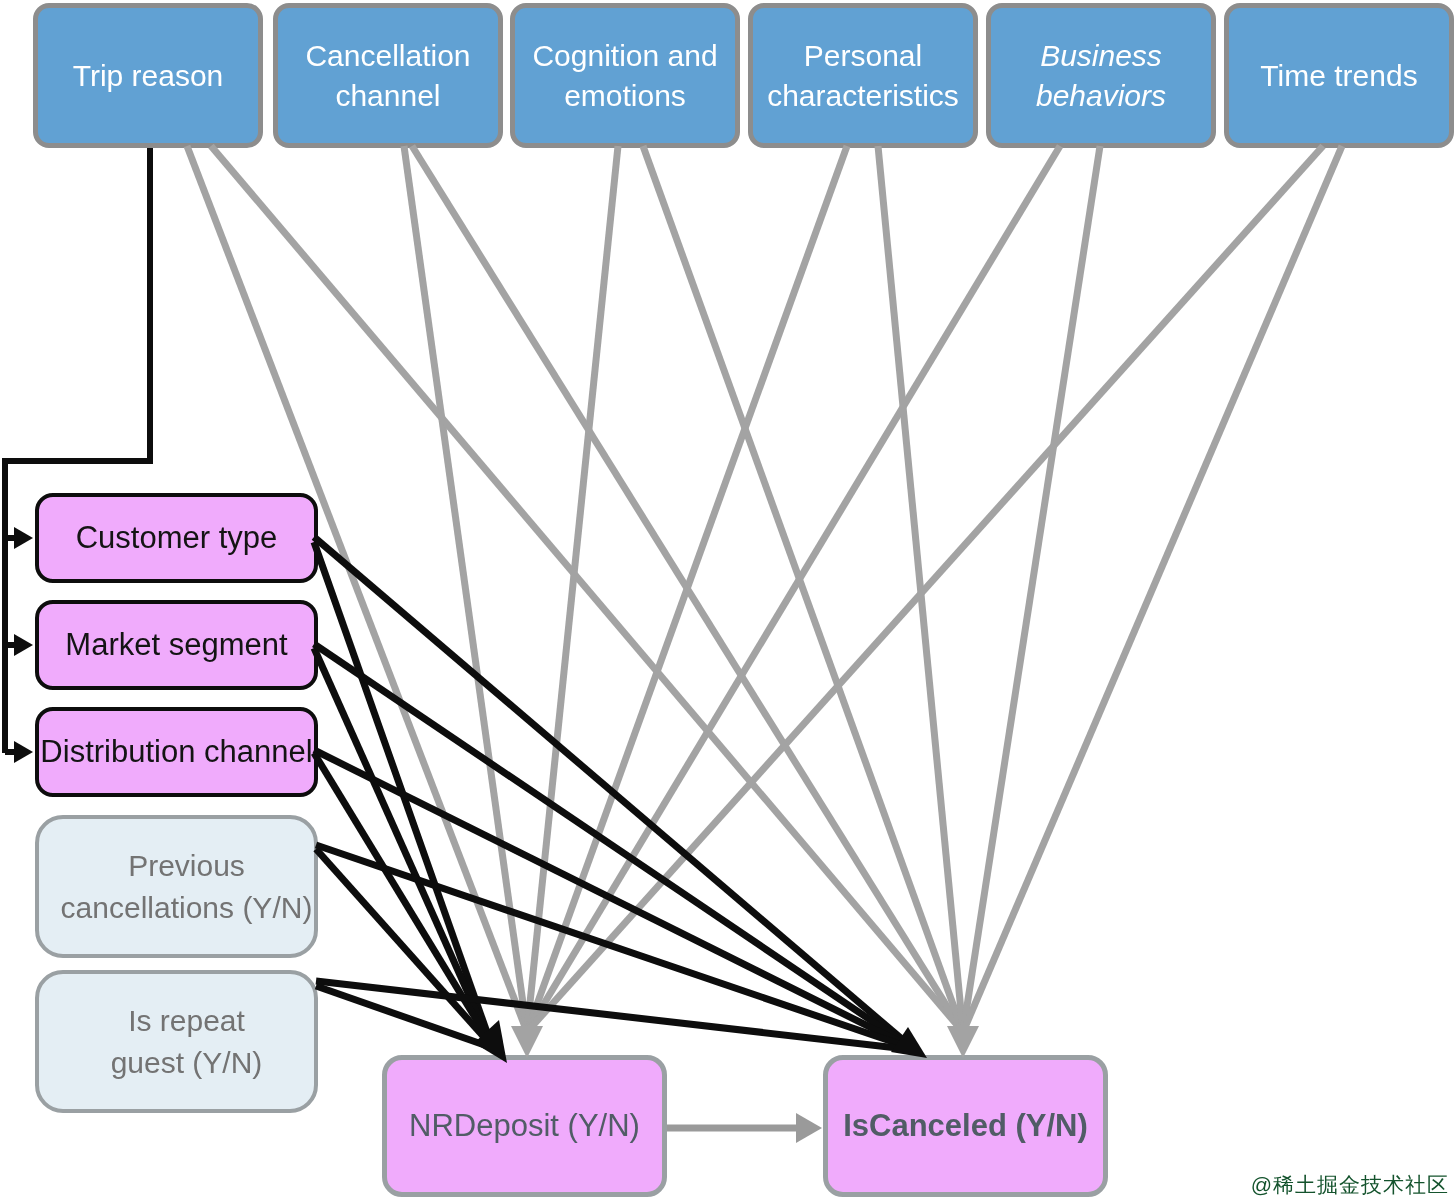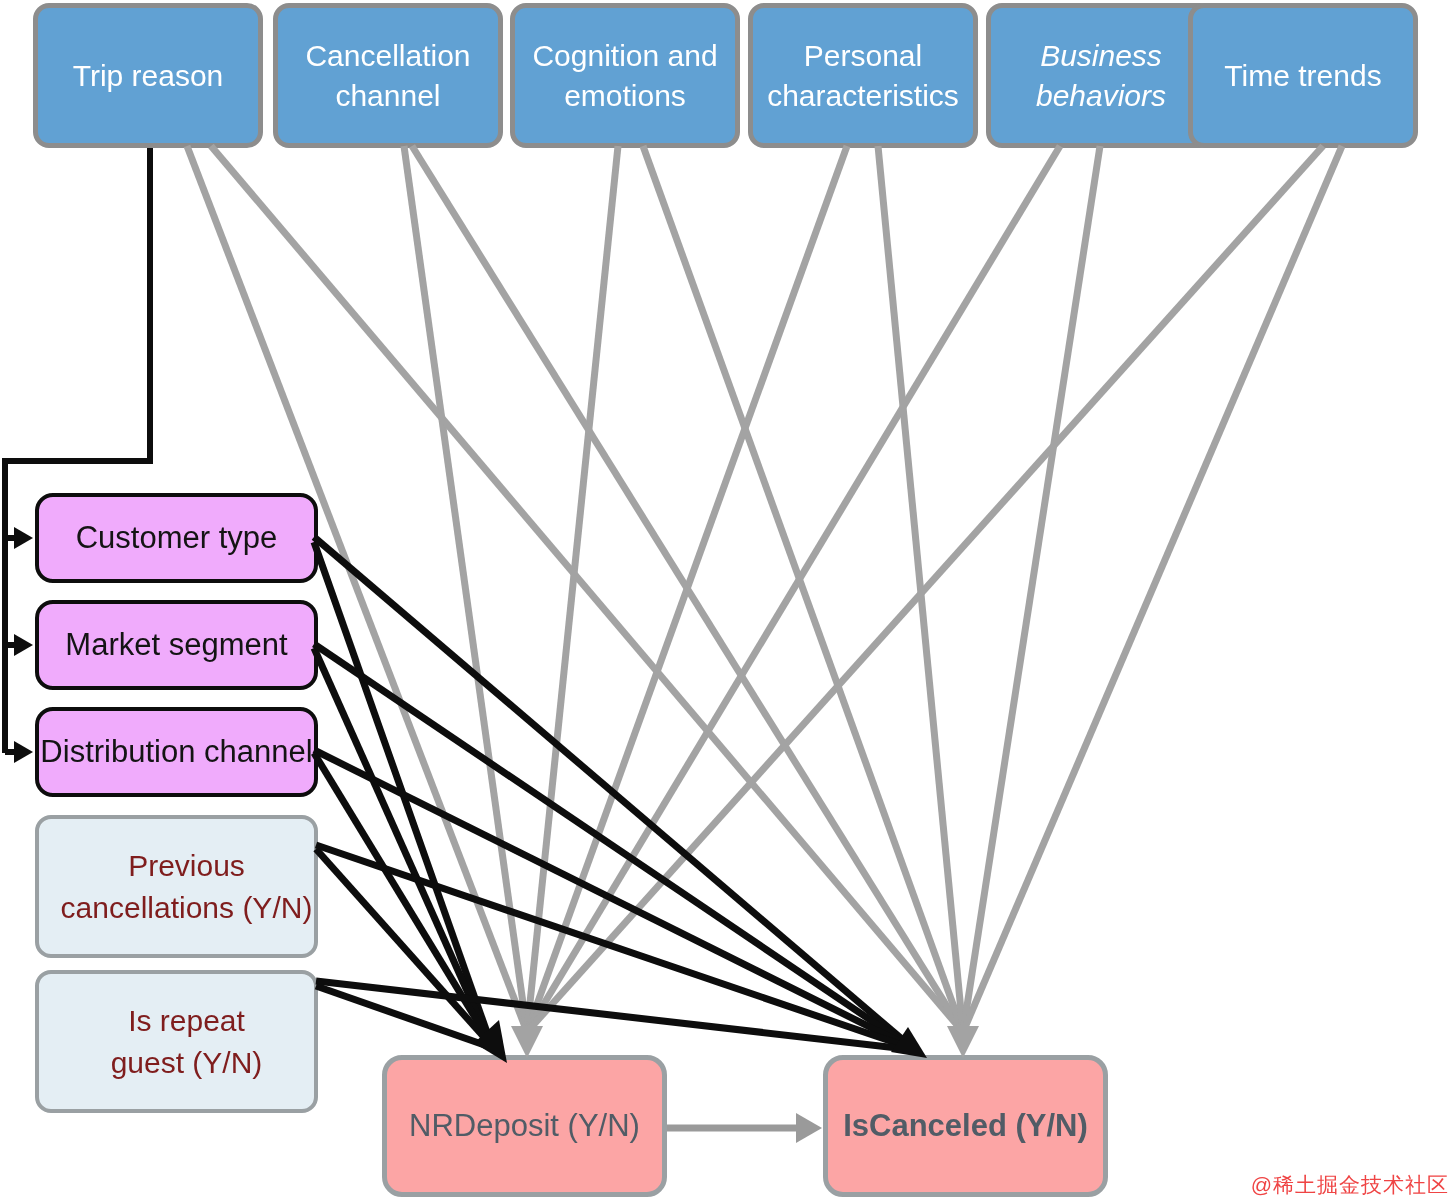--- a/index.html
+++ b/index.html
@@ -16,52 +16,52 @@
     background:#61a1d3;border:5px solid #8d8d8d;border-radius:16px;
     color:#ffffff;font-size:30px;line-height:1.32;
   }
   .mediator{
     width:283px;height:90px;left:35px;
     background:#f0abfc;border:4px solid #0d0d0d;border-radius:18px;
     color:#141414;font-size:31px;
   }
   .pale{
     width:283px;height:143px;left:35px;
-    background:#e4eef4;border:4px solid #9aa0a3;border-radius:16px;
-    color:#7f1d1d;font-size:30px;line-height:1.4;padding-left:20px;
+    background:#e4eef4;border:4px solid #9aa0a3;border-radius:28px;
+    color:#737373;font-size:30px;line-height:1.4;padding-left:20px;
   }
   .outcome{
     width:285px;height:142px;top:1055px;
-    background:#fca5a5;border:5px solid #9aa0a3;border-radius:20px;
+    background:#f0abfc;border:5px solid #9aa0a3;border-radius:20px;
     color:#515c66;font-size:31px;
   }
   .wires{
     position:absolute;left:0;top:0;width:1455px;height:1203px;
     z-index:5;pointer-events:none;
   }
   .watermark{
     position:absolute;right:6px;bottom:4px;z-index:2;
-    color:#ef4444;font-size:21px;letter-spacing:1px;
+    color:#14532d;font-size:21px;letter-spacing:1px;
   }
 </style>
 </head>
 <body>
 
 <div class="stage">
 
   <div class="node cause" style="left:33px;">Trip reason</div>
   <div class="node cause" style="left:273px;">Cancellation
 channel</div>
   <div class="node cause" style="left:510px;">Cognition and
 emotions</div>
   <div class="node cause" style="left:748px;">Personal
 characteristics</div>
   <div class="node cause" style="left:986px;font-style:italic;">Business
 behaviors</div>
-  <div class="node cause" style="left:1188px;">Time trends</div>
+  <div class="node cause" style="left:1224px;">Time trends</div>
 
   <div class="node mediator" style="top:493px;">Customer type</div>
   <div class="node mediator" style="top:600px;">Market segment</div>
   <div class="node mediator" style="top:707px;">Distribution channel</div>
 
   <div class="node pale" style="top:815px;">Previous
 cancellations (Y/N)</div>
   <div class="node pale" style="top:970px;">Is repeat
 guest (Y/N)</div>
 

